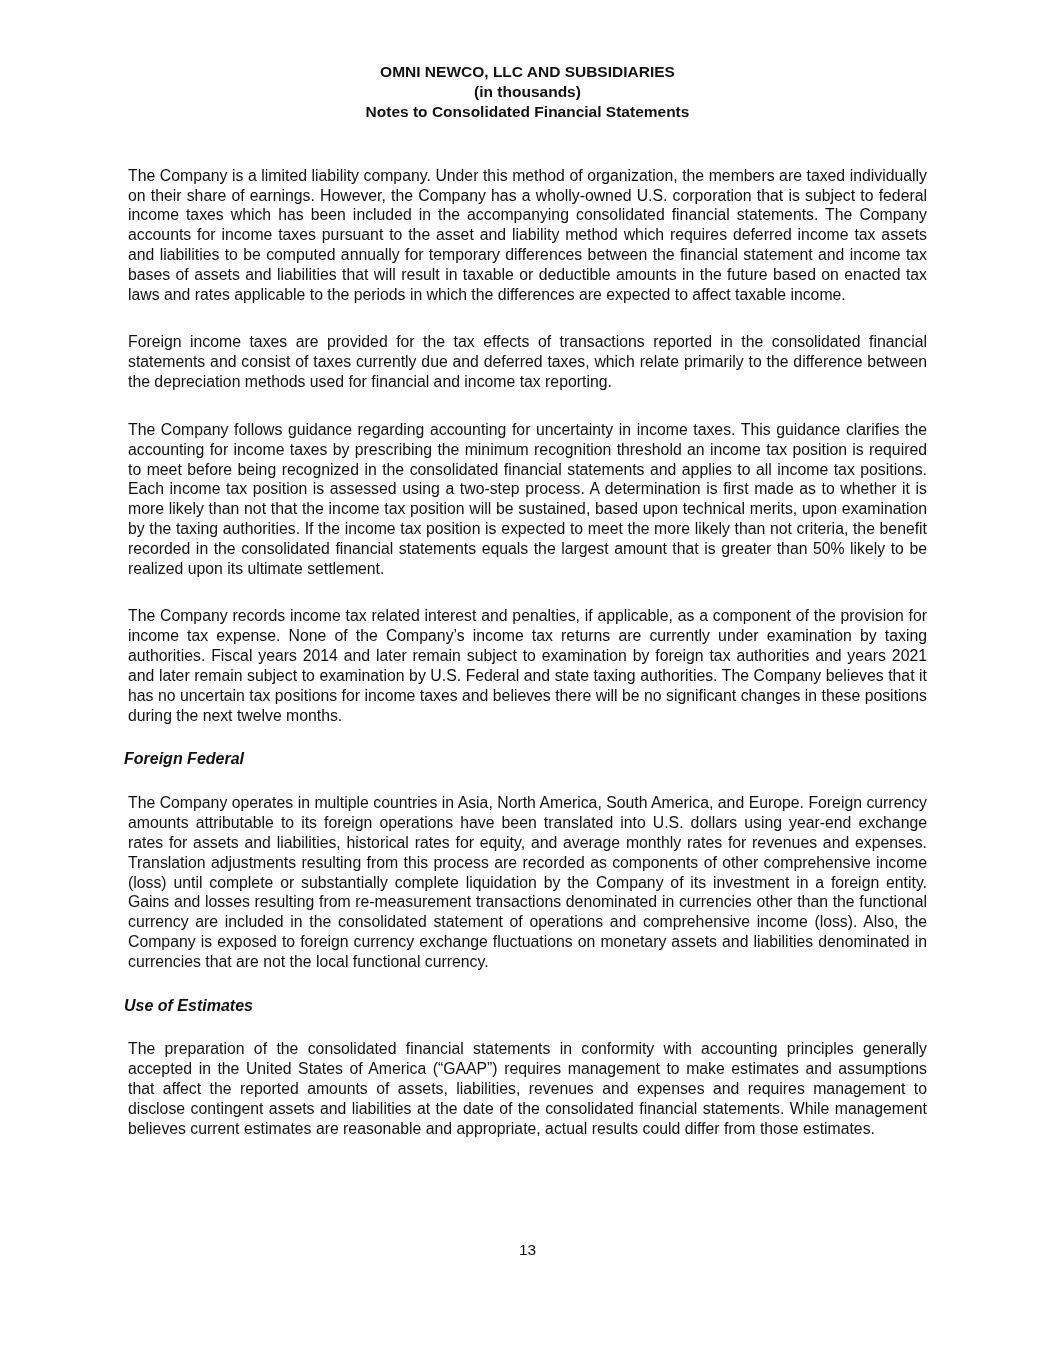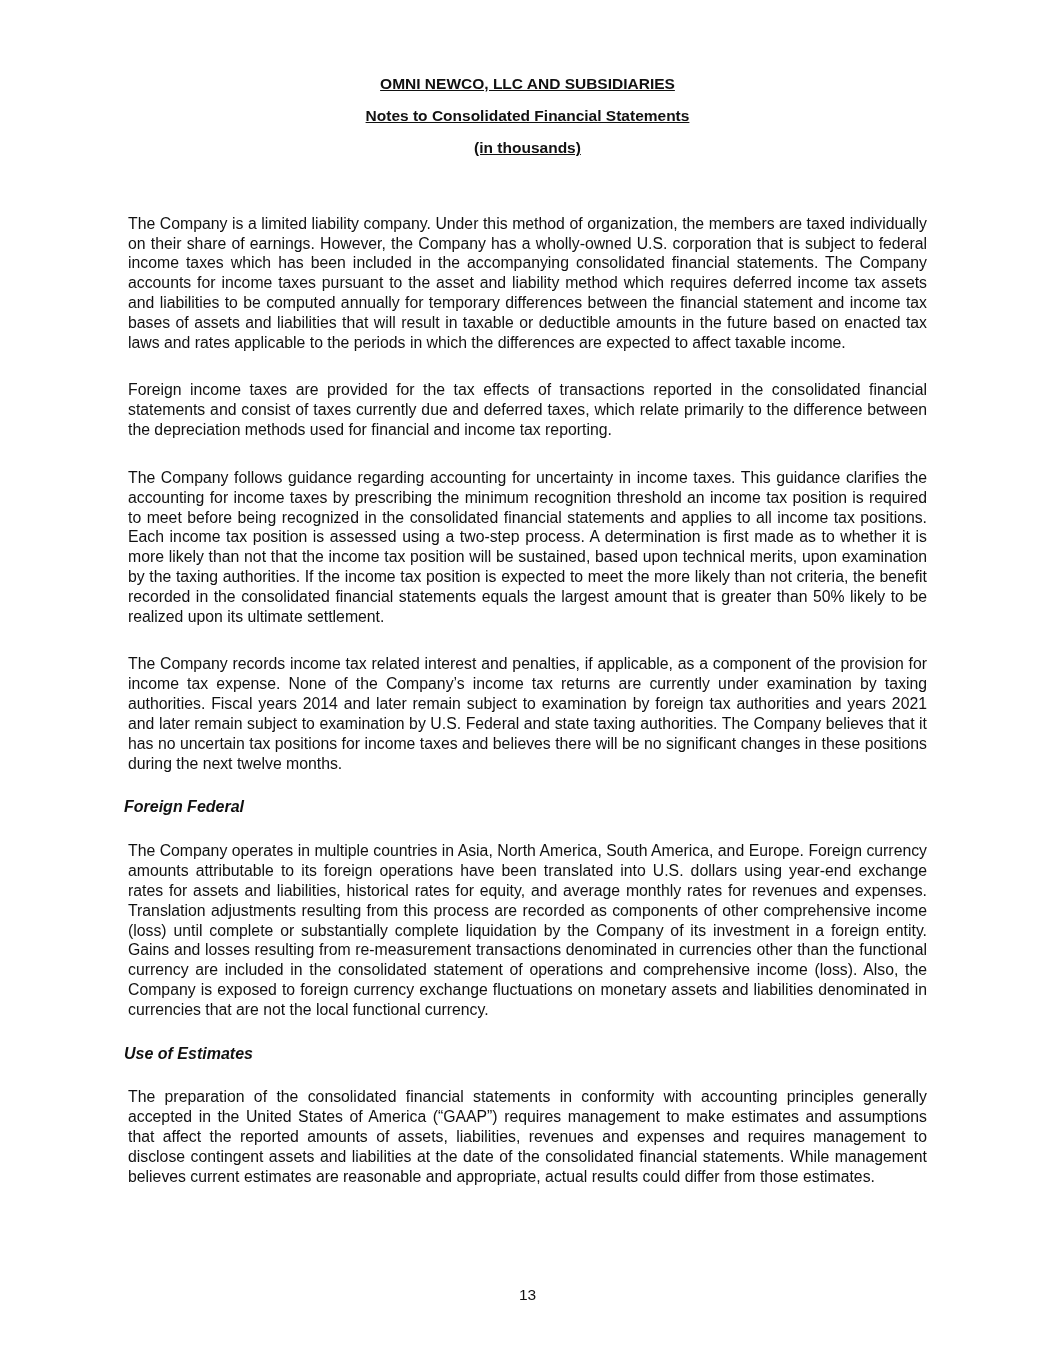--- a/index.html
+++ b/index.html
@@ -21,54 +21,54 @@
       top: 62px;
       width: 807px;
     }
     .header {
       text-align: center;
       font-weight: bold;
       font-size: 15.5px;
       line-height: 20px;
       margin: 0;
     }
-    .header div { margin: 12px; text-decoration: underline; }
+    .header div { margin: 0; }
     h2.section-title {
       font-size: 16px;
       font-weight: bold;
       font-style: italic;
       margin: 0;
       line-height: 20px;
     }
     p.para {
       margin: 4px;
       font-size: 15.8px;
       line-height: 19.85px;
       text-align: justify;
       text-align-last: left;
     }
     .gap { height: 19.85px; }
     .page-number {
       position: absolute;
-      top: 1285px;
+      top: 1240px;
       left: 0;
       width: 1055px;
       text-align: center;
       font-size: 15.5px;
       line-height: 20px;
     }
   </style>
 </head>
 <body>
 
 <div class="page">
   <div class="header">
     <div>OMNI NEWCO, LLC AND SUBSIDIARIES</div>
+    <div>(in thousands)</div>
     <div>Notes to Consolidated Financial Statements</div>
-    <div>(in thousands)</div>
   </div>
 
   <div class="gap"></div>
 
   <section>
     <div class="gap"></div>
     <p class="para">The Company is a limited liability company. Under this method of organization, the members are taxed individually on their share of earnings. However, the Company has a wholly-owned U.S. corporation that is subject to federal income taxes which has been included in the accompanying consolidated financial statements. The Company accounts for income taxes pursuant to the asset and liability method which requires deferred income tax assets and liabilities to be computed annually for temporary differences between the financial statement and income tax bases of assets and liabilities that will result in taxable or deductible amounts in the future based on enacted tax laws and rates applicable to the periods in which the differences are expected to affect taxable income.</p>
     <div class="gap"></div>
     <p class="para">Foreign income taxes are provided for the tax effects of transactions reported in the consolidated financial statements and consist of taxes currently due and deferred taxes, which relate primarily to the difference between the depreciation methods used for financial and income tax reporting.</p>
     <div class="gap"></div>

